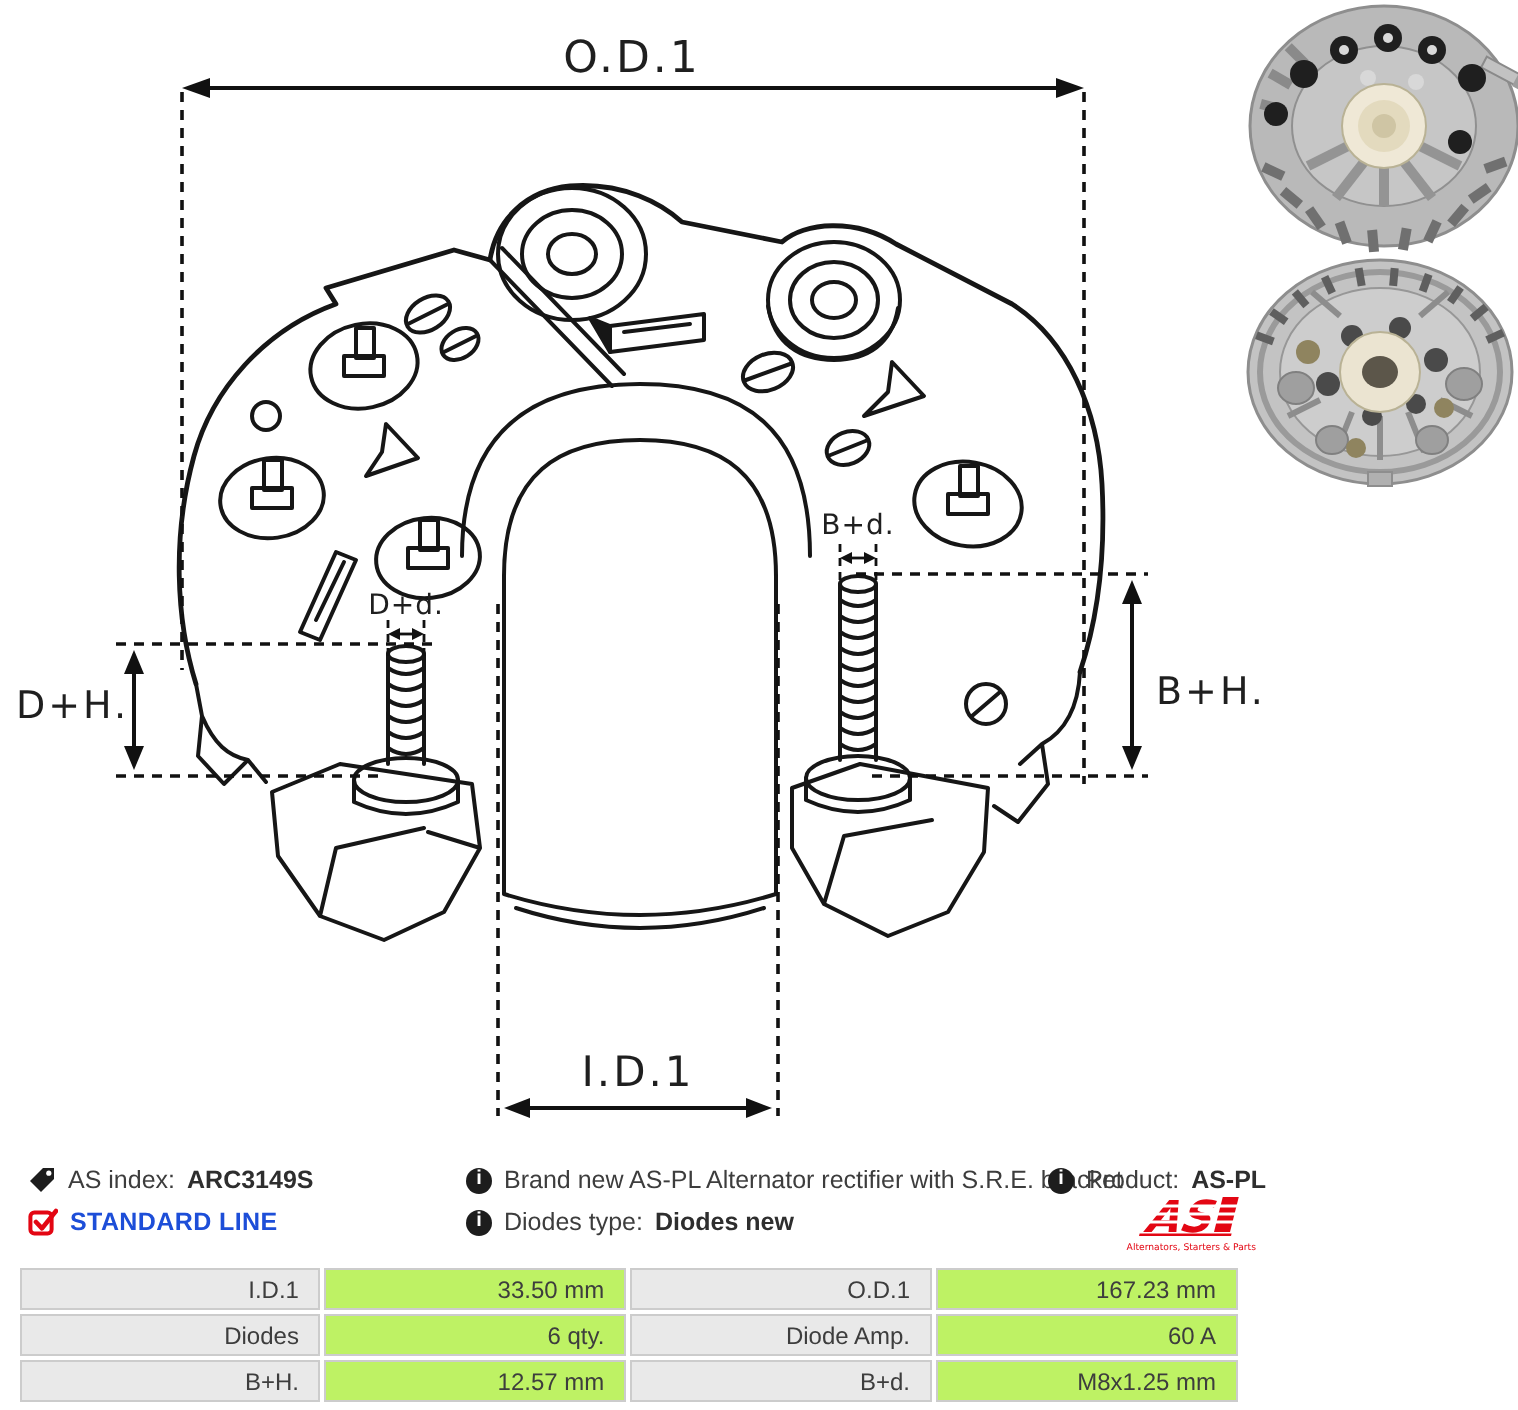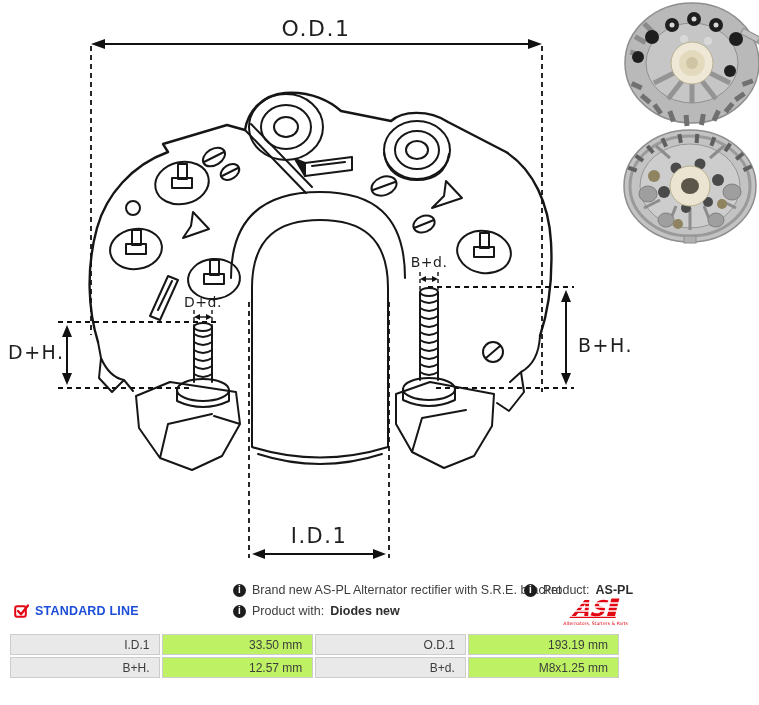--- a/index.html
+++ b/index.html
@@ -253,20 +253,28 @@
         <circle cx="-36" cy="-10" r="6"></circle>
           <circle cx="32" cy="18" r="5"></circle>
           <circle cx="-12" cy="38" r="5"></circle>
       </g>
       <circle r="20" fill="#ebe4d1" stroke="#b9b295"></circle>
       <ellipse rx="9" ry="8" fill="#5c564a"></ellipse>
       <rect x="-6" y="50" width="12" height="7" fill="#b0b0b0" stroke="#8e8e8e"></rect>
     </g>
   </svg>
 
+  <div class="info-item row1 c1">
+    <svg width="14" height="14" viewBox="0 0 14 14">
+      <path d="M7.5,1 L13,1 L13,6.5 L6.5,13 L1,7.5 Z" fill="#1d1d1d"></path>
+      <circle cx="10.4" cy="3.6" r="1.3" fill="#fff"></circle>
+    </svg>
+    <span>AS index:</span>
+    <b>ARC3149S</b>
+  </div>
 
   <div class="info-item row1 c2">
     <span class="iico">i</span>
     <span>Brand new AS-PL Alternator rectifier with S.R.E. bracket</span>
   </div>
 
   <div class="info-item row1 c3">
     <span class="iico">i</span>
     <span>Product:</span>
     <b>AS-PL</b>
@@ -275,21 +283,21 @@
   <div class="info-item row2 c1">
     <svg width="15" height="14" viewBox="0 0 15 14">
       <rect x="1.2" y="2.2" width="10.6" height="10.6" rx="2" fill="none" stroke="#e30613" stroke-width="2"></rect>
       <path d="M4,7 L7,10.2 L14,1.5" fill="none" stroke="#e30613" stroke-width="2.3" stroke-linecap="round" stroke-linejoin="round"></path>
     </svg>
     <span class="red-badge">STANDARD LINE</span>
   </div>
 
   <div class="info-item row2 c2">
     <span class="iico">i</span>
-    <span>Product with:</span>
+    <span>Diodes type:</span>
     <b>Diodes new</b>
   </div>
 
   <div class="logo-wrap">
     <svg width="72" height="32" viewBox="0 0 72 32">
       <g transform="skewX(-14) translate(8,0)">
         <text x="12" y="20" font-size="22" font-weight="bold" font-style="italic" font-family="&quot;DejaVu Sans&quot;,sans-serif" fill="#e30613">AS</text>
         <rect x="46" y="2.5" width="8" height="17.5" fill="#e30613"></rect>
         <g fill="#ffffff">
           <rect x="10" y="6.2" width="46" height="1.6"></rect>
@@ -301,21 +309,27 @@
       <text x="70" y="29" text-anchor="end" font-size="4.6" fill="#e30613" font-family="&quot;DejaVu Sans&quot;,sans-serif">Alternators, Starters &amp; Parts</text>
     </svg>
   </div>
 
   <table class="specs">
     <tbody>
       <tr>
         <td class="lab">I.D.1</td>
         <td class="val">33.50 mm</td>
         <td class="lab">O.D.1</td>
-        <td class="val">193.19 mm</td>
+        <td class="val">167.23 mm</td>
+      </tr>
+      <tr>
+        <td class="lab">Diodes</td>
+        <td class="val">6 qty.</td>
+        <td class="lab">Diode Amp.</td>
+        <td class="val">60 A</td>
       </tr>
       <tr>
         <td class="lab">B+H.</td>
         <td class="val">12.57 mm</td>
         <td class="lab">B+d.</td>
         <td class="val">M8x1.25 mm</td>
       </tr>
     </tbody>
   </table>
 

